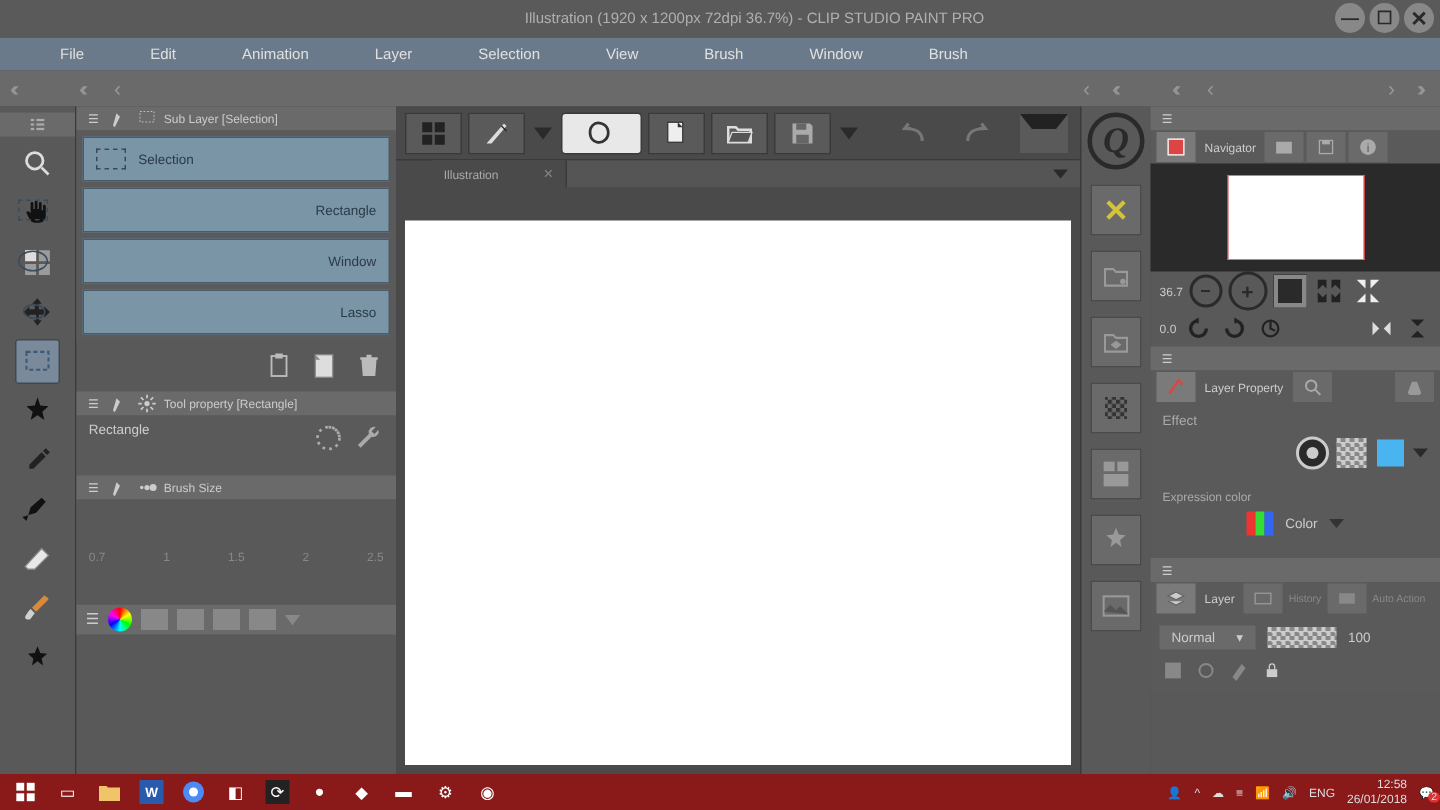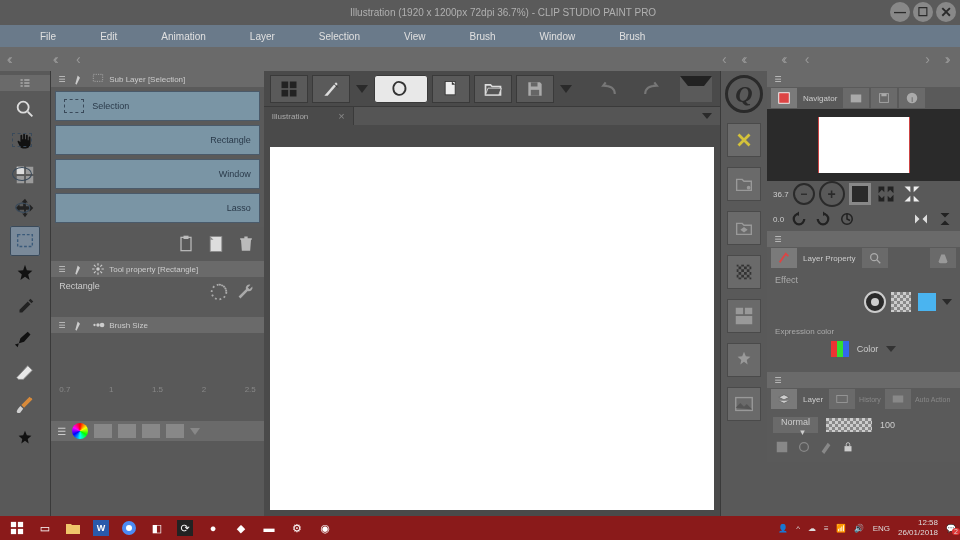--- a/index.html
+++ b/index.html
@@ -40,35 +40,35 @@
 .subtool-list { background:#5a5a5a; padding:4px; display:flex; flex-direction:column; gap:4px; }
 .subtool-item { height:30px; background:#7a95a5; border:1px solid #4a5a6a; display:flex; align-items:center; padding:0 8px; font-size:9px; color:#2a3a4a; cursor:pointer; }
 .subtool-item.r { justify-content:flex-end; }
 .subtool-item .micon { width:20px; height:14px; border:1px dashed #3a4a5a; margin-right:8px; }
 .subtool-item .micon.ell { border-radius:50%; }
 .subtool-actions { height:34px; display:flex; justify-content:flex-end; align-items:center; gap:10px; padding-right:8px; }
 .subtool-actions svg { width:20px; height:20px; }
 .prop-body { height:40px; background:#5a5a5a; padding:4px 8px; font-size:9px; color:#ccc; display:flex; align-items:flex-start; justify-content:space-between; }
 .prop-body .cogs { display:flex; gap:4px; }
 .prop-body .cogs svg { width:22px; height:22px; }
-.brush-body { height:88px; background:#595959; position:relative; }
+.brush-body { height:70px; background:#595959; position:relative; }
 .brush-ruler { position:absolute; bottom:18px; left:8px; right:8px; height:18px; display:flex; justify-content:space-between; font-size:8px; color:#888; }
 .color-strip { height:20px; background:#6a6a6a; display:flex; align-items:center; gap:6px; padding:0 6px; }
 .color-strip .cwheel { width:16px; height:16px; border-radius:50%; background:conic-gradient(red,yellow,lime,cyan,blue,magenta,red); }
 .color-strip .sw { width:18px; height:14px; background:#888; }
 .color-strip .tri { width:0; height:0; border-left:5px solid transparent; border-right:5px solid transparent; border-top:7px solid #888; }
 
 
 .center { flex:1; background:#4a4a4a; display:flex; flex-direction:column; }
 .cmd-toolbar { height:36px; background:#4a4a4a; border-bottom:1px solid #3a3a3a; display:flex; align-items:center; padding:0 6px; gap:4px; }
 .cmd-btn { width:38px; height:28px; background:#5a5a5a; border:1px solid #3a3a3a; display:flex; align-items:center; justify-content:center; cursor:pointer; }
 .cmd-btn.lg { width:54px; background:#e8e8e8; border-radius:3px; }
 .cmd-btn svg { width:20px; height:20px; }
 .cmd-tri { width:0; height:0; border-left:6px solid transparent; border-right:6px solid transparent; border-top:8px solid #2a2a2a; margin:0 2px; }
-.tab-strip { height:18px; background:#555; display:flex; }
+.tab-strip { height:18px; background:#555; display:flex;margin-left:24px; }
 .tab { height:18px; background:#4a4a4a; display:flex; align-items:center; padding:0 8px; font-size:8px; color:#aaa; border-right:1px solid #3a3a3a; }
 .tab .x { margin-left:30px; color:#888; cursor:pointer; font-size:11px; }
 .tab-strip .tri { margin-left:auto; margin-right:8px; align-self:center; width:0; height:0; border-left:5px solid transparent; border-right:5px solid transparent; border-top:6px solid #2a2a2a; }
 .canvas-wrap { flex:1; background:#4a4a4a; display:flex; align-items:center; justify-content:center; padding:22px 6px 6px 6px; }
 .canvas { background:#fff; width:100%; height:100%; }
 
 
 .dock { width:48px; background:#595959; border-left:1px solid #3a3a3a; display:flex; flex-direction:column; align-items:center; padding-top:4px; gap:10px; }
 .dock .dbtn { width:34px; height:34px; background:#6a6a6a; border:1px solid #4a4a4a; display:flex; align-items:center; justify-content:center; cursor:pointer; }
 .dock svg { width:22px; height:22px; }
@@ -103,21 +103,21 @@
 .effect-row .tri { width:0; height:0; border-left:5px solid transparent; border-right:5px solid transparent; border-top:6px solid #2a2a2a; }
 .expr-row { margin-top:14px; }
 .expr-row .lbl2 { font-size:8px; color:#aaa; margin-bottom:4px; }
 .expr-bar { height:18px; display:flex; align-items:center; justify-content:center; gap:8px; }
 .expr-bar .sw { width:18px; height:16px; display:flex; }
 .expr-bar .sw div { flex:1; }
 .expr-bar .txt { font-size:9px; color:#ccc; }
 
 .layer-body { background:#5a5a5a; padding:4px 6px; }
 .layer-top { display:flex; align-items:center; gap:8px; height:22px; }
-.layer-top .sel { height:16px; background:#6a6a6a; padding:0 8px; font-size:9px; color:#ccc; display:flex; align-items:center;flex-direction:column; }
+.layer-top .sel { height:16px; background:#6a6a6a; padding:0 8px; font-size:9px; color:#ccc; display:flex; align-items:center; }
 .layer-top .op { width:46px; height:14px; background:repeating-conic-gradient(#888 0 25%, #ccc 0 50%) 0 0/6px 6px; }
 .layer-top .num { font-size:9px; color:#ccc; }
 .layer-icons { display:flex; gap:8px; padding:4px 2px; }
 .layer-icons svg { width:14px; height:14px; }
 
 
 .taskbar { position:absolute; bottom:0; left:0; right:0; height:24px; background:#8a1a1a; display:flex; align-items:center; padding:0 4px; gap:2px; }
 .taskbar .tb { width:26px; height:20px; display:flex; align-items:center; justify-content:center; cursor:pointer; color:#fff; font-size:11px; }
 .taskbar .spacer { flex:1; }
 .taskbar .tray { display:flex; align-items:center; gap:8px; color:#ddd; font-size:8px; }

